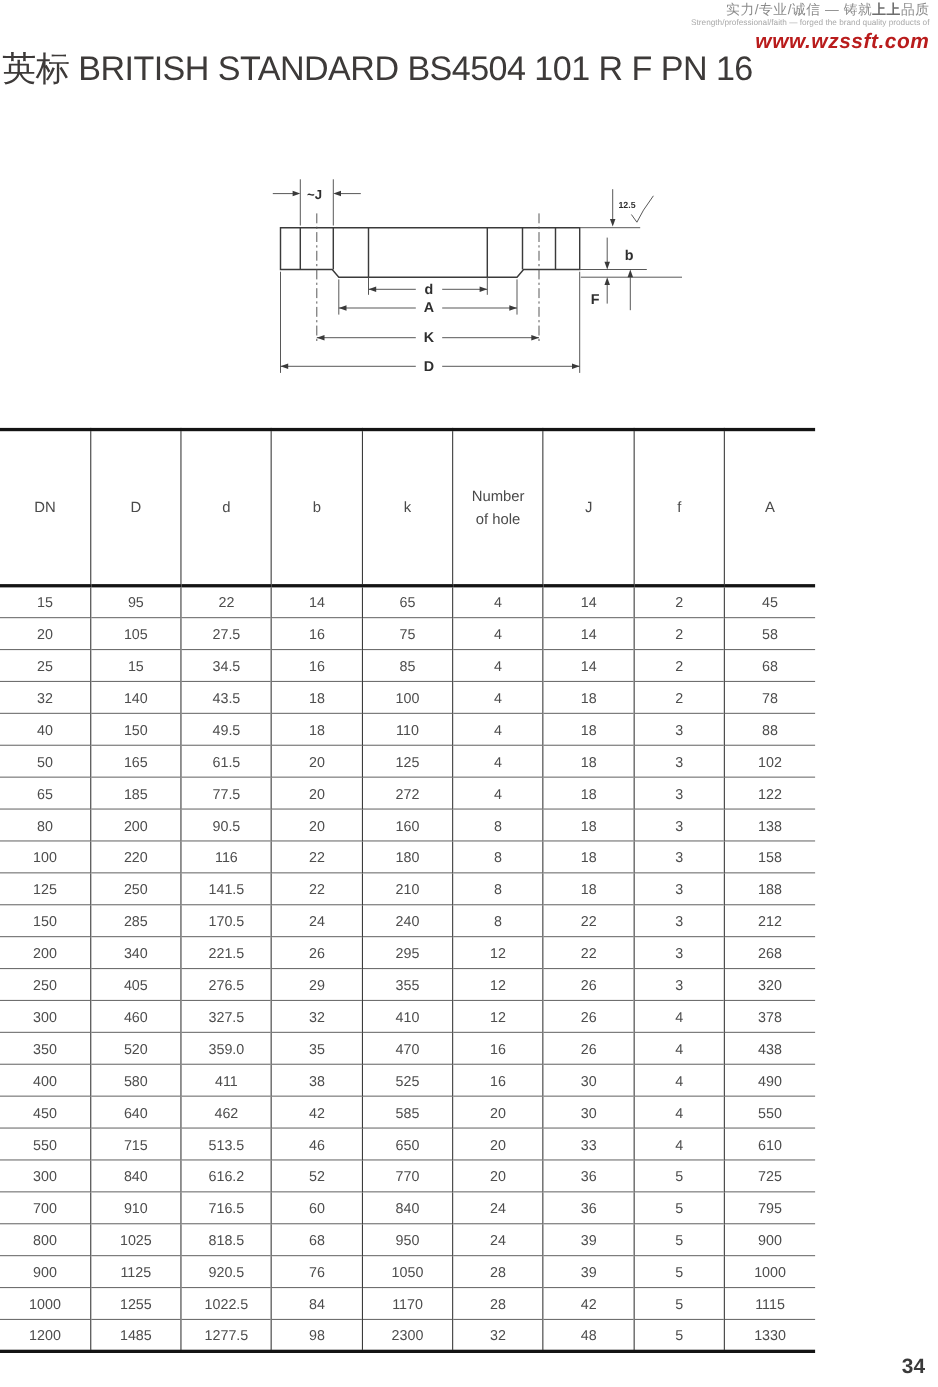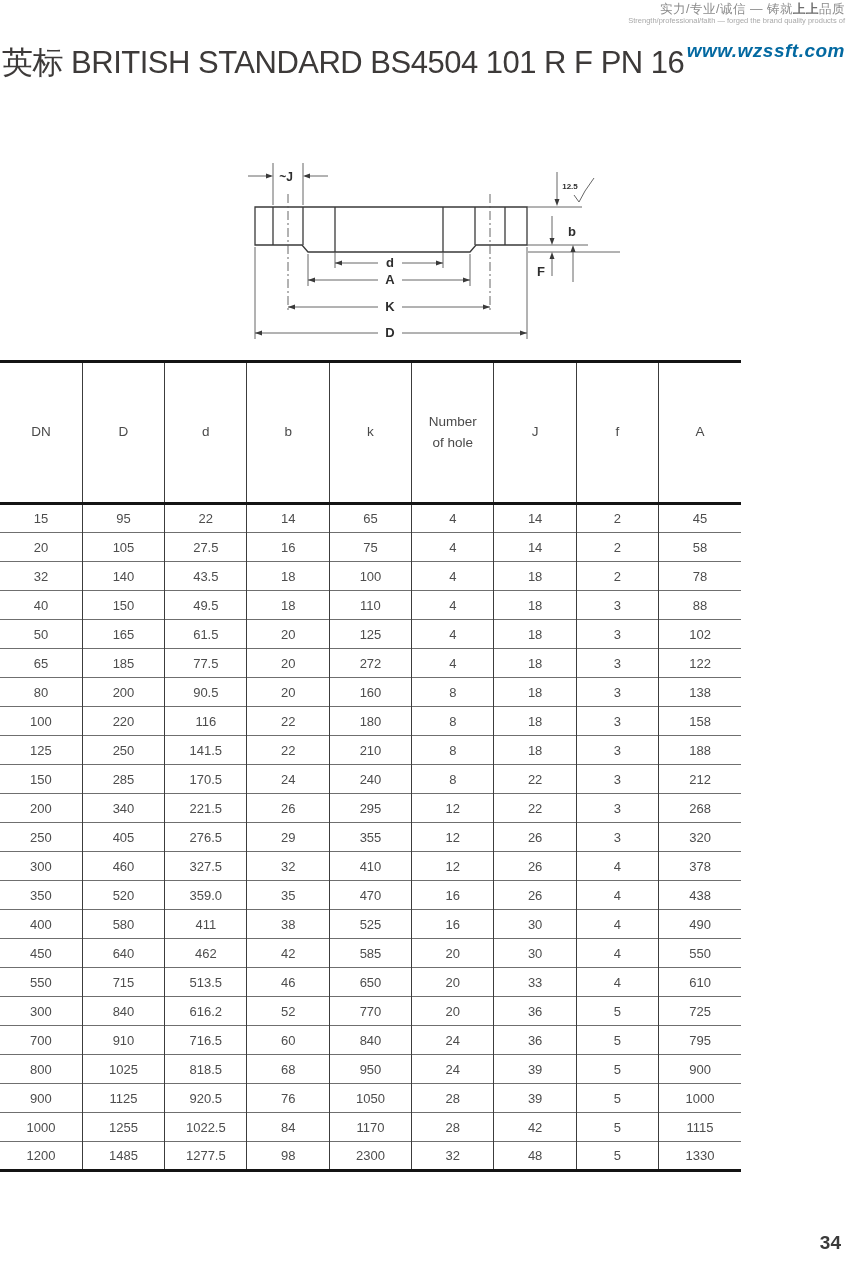--- a/index.html
+++ b/index.html
@@ -6,32 +6,32 @@
   html,body { background:#fff; }
   .page {
     position:relative; width:853px; height:1261px; background:#fff;
     font-family:"Liberation Sans", sans-serif; overflow:hidden;border-radius:20px;
   }
   
   .brand { position:absolute; top:2px; right:8px; text-align:right; line-height:1.15; }
   .brand .cn { font-size:12.5px; color:#8b8b8b; letter-spacing:0.5px; }
   .brand .cn b { color:#6e6e6e; font-weight:bold; }
   .brand .en { font-size:7.5px; color:#a9a9a9; margin-top:1px; }
-  .brand .site { font-size:19px; font-style:italic; font-weight:bold; color:#0369a1; margin-top:14px; letter-spacing:0.5px; }
+  .brand .site { font-size:19px; font-style:italic; font-weight:bold; color:#b91c1c; margin-top:2px; letter-spacing:0.5px; }
   
   .title {
     position:absolute; top:42px; left:2px; font-size:31px; font-weight:500;
     color:#3d3a39; letter-spacing:-0.5px; white-space:nowrap;
   }
   
   .drawing { position:absolute; top:150px; left:240px; }
   .drawing svg text { font-family:"Liberation Sans", sans-serif; fill:#2e2e2e; }
   
   .spec-table {
-    position:absolute; top:360px; left:0; width:741px;
+    position:absolute; top:389px; left:0; width:741px;
     border-collapse:collapse; table-layout:fixed;
     border-top:3px solid #141414; border-bottom:3px solid #141414;
   }
   .spec-table th {
     height:142px; font-size:13.5px; font-weight:normal; color:#4a4a4a;
     border-bottom:3px solid #141414; border-left:1.4px solid #3c3c3c; border-right:1.4px solid #3c3c3c;
     text-align:center; vertical-align:middle; padding:0 10px; line-height:1.5;
   }
   .spec-table td {
     height:29px; font-size:13px; color:#4d4d4d; text-align:center; vertical-align:middle;
@@ -169,20 +169,31 @@
           <td>105</td>
           <td>27.5</td>
           <td>16</td>
           <td>75</td>
           <td>4</td>
           <td>14</td>
           <td>2</td>
           <td>58</td>
         </tr>
         <tr>
+          <td>25</td>
+          <td>15</td>
+          <td>34.5</td>
+          <td>16</td>
+          <td>85</td>
+          <td>4</td>
+          <td>14</td>
+          <td>2</td>
+          <td>68</td>
+        </tr>
+        <tr>
           <td>32</td>
           <td>140</td>
           <td>43.5</td>
           <td>18</td>
           <td>100</td>
           <td>4</td>
           <td>18</td>
           <td>2</td>
           <td>78</td>
         </tr>

